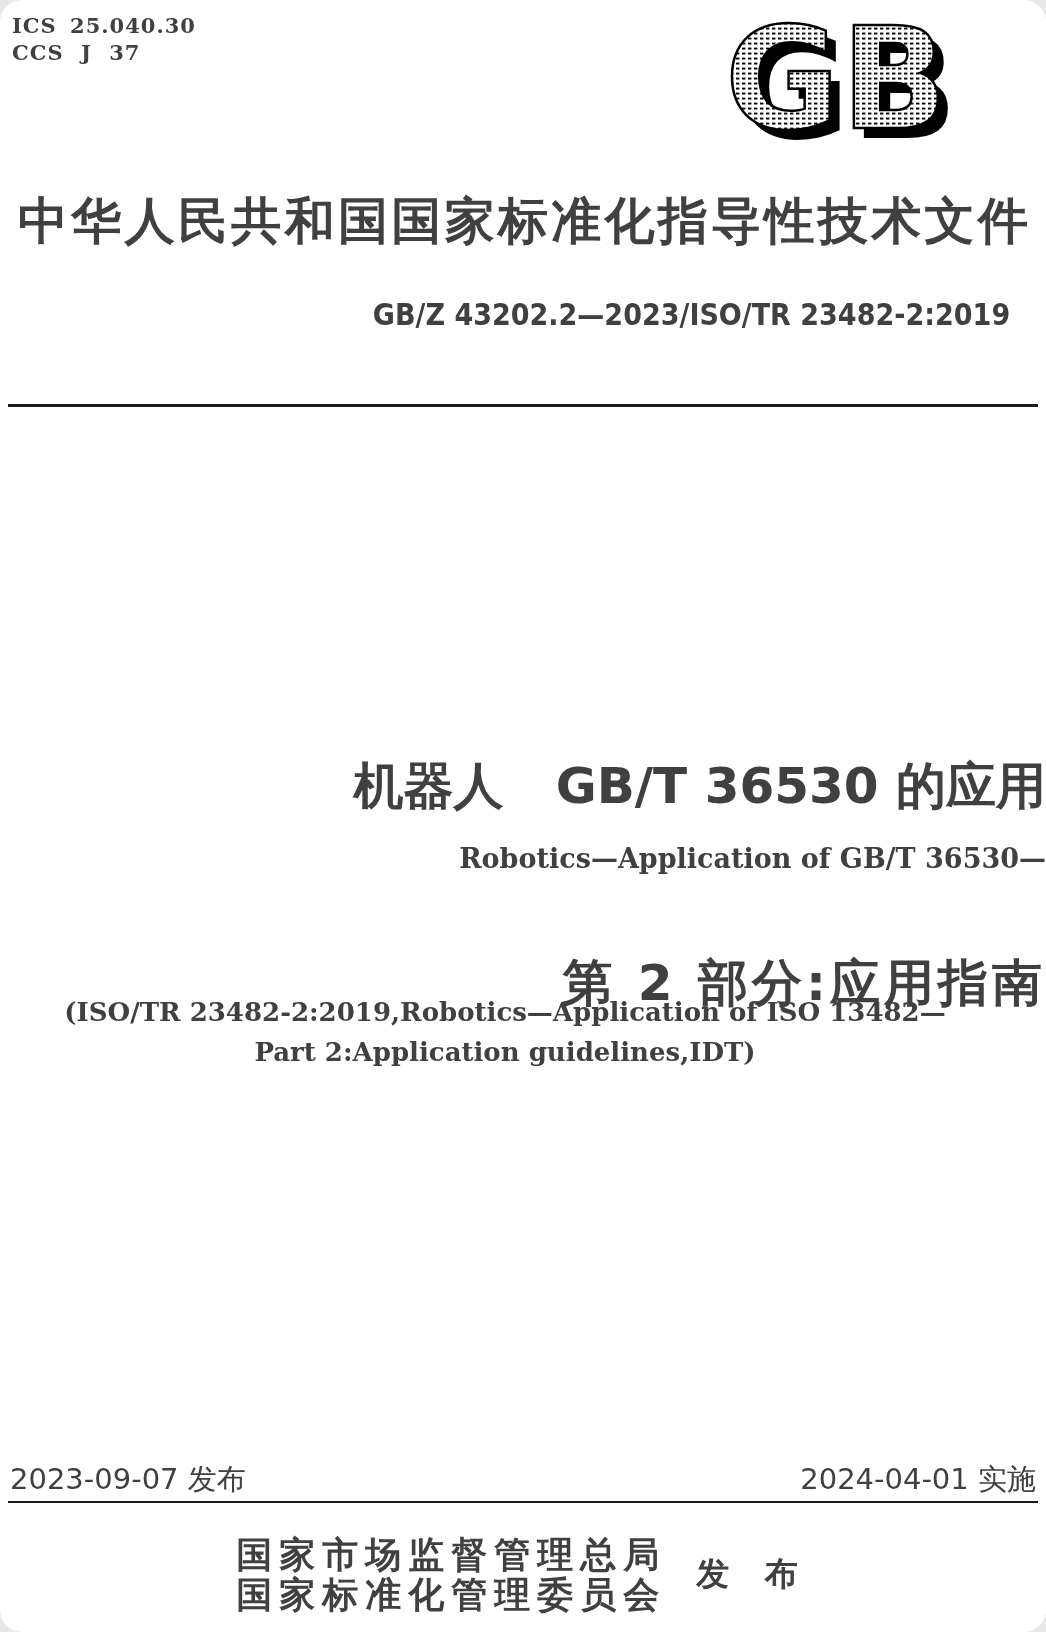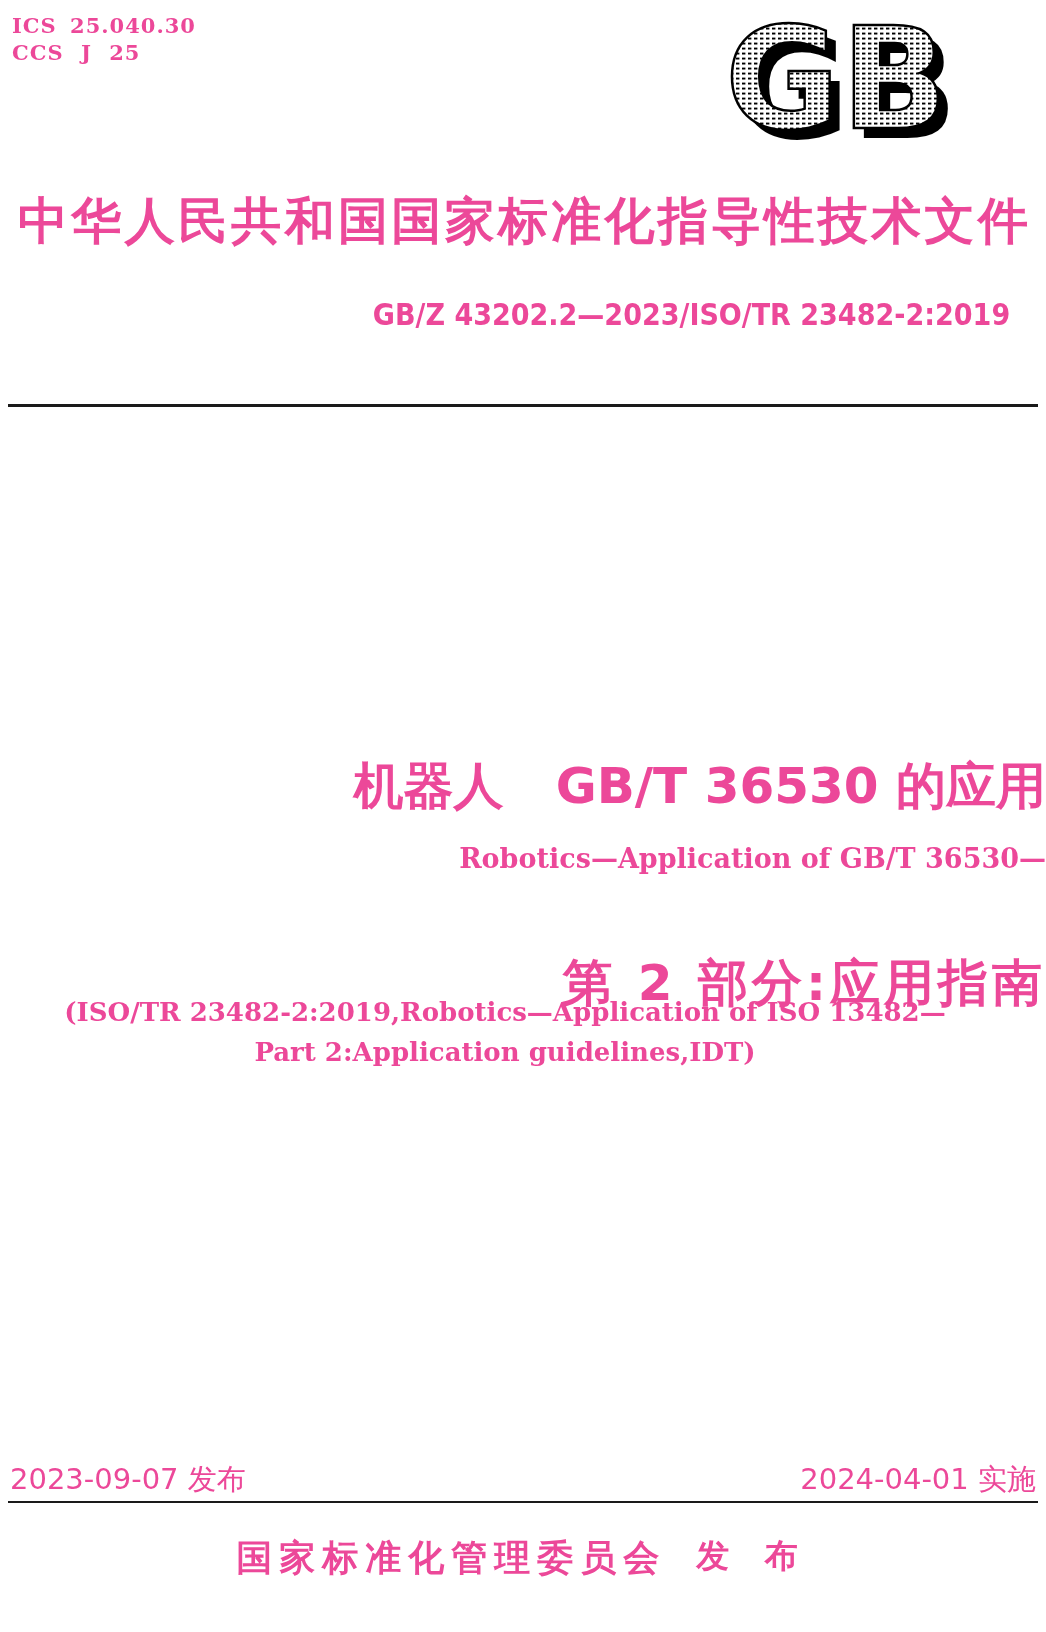--- a/index.html
+++ b/index.html
@@ -1,23 +1,24 @@
 <!DOCTYPE html>
 <html><head>
 <meta charset="utf-8">
 <style>
   html,body{margin:0;padding:0;background:#e8e8e8;}
   .page{
     position:relative;
     width:1046px;height:1632px;
     margin:0 auto;
     background:#ffffff;
-    color:#ec4899;
+    color:#404040;
     font-family:"DejaVu Serif","Liberation Serif",serif;
     overflow:hidden;
+    border-radius:22px;
   }
   
   .ics-block{
     position:absolute;left:12px;top:12px;
     font-weight:bold;font-size:21px;line-height:27px;
     letter-spacing:1px;
   }
   .ics-block .ccs{word-spacing:9px;}
   .ics-block .ics{word-spacing:5px;}
   
@@ -90,21 +91,21 @@
     white-space:nowrap;
   }
 </style>
 </head>
 <body>
 
 <div class="page">
 
   <div class="ics-block">
     <div class="ics">ICS 25.040.30</div>
-    <div class="ccs">CCS J 25</div>
+    <div class="ccs">CCS J 37</div>
   </div>
 
   <div class="gb-logo">
     <svg width="245" height="130" viewBox="0 0 245 130" xmlns="http://www.w3.org/2000/svg">
       <defs>
         <pattern id="halftone" width="6" height="5" patternUnits="userSpaceOnUse">
           <rect width="6" height="5" fill="#ffffff"></rect>
           <rect x="1" y="1.6" width="3.4" height="1.9" fill="#000000"></rect>
         </pattern>
       </defs>
@@ -157,18 +158,19 @@
 
   <div class="date-row">
     <div>2023-09-07 发布</div>
     <div>2024-04-01 实施</div>
   </div>
 
   <div class="rule rule-bottom"></div>
 
   <div class="issuer-row">
     <div class="issuer-names">
+      <div>国家市场监督管理总局</div>
       <div>国家标准化管理委员会</div>
     </div>
     <div class="release-label">发 布</div>
   </div>
 
 </div>
 
 </body></html>

